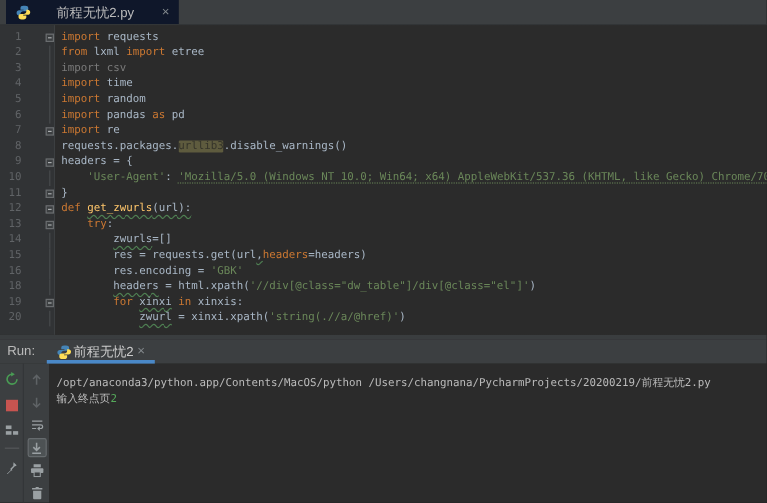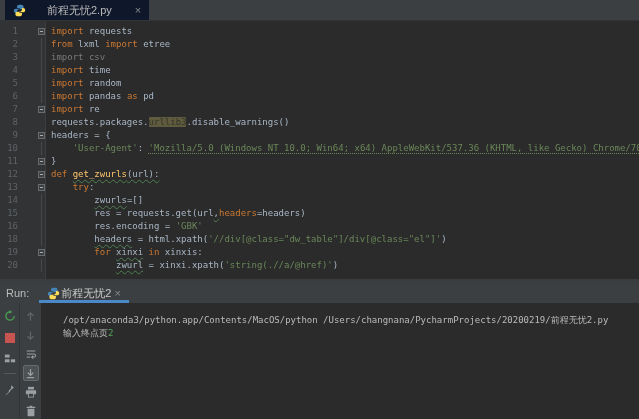--- a/index.html
+++ b/index.html
@@ -41,21 +41,21 @@
   .rtab{display:flex;align-items:center;gap:1px;padding:0 8px;position:relative;color:#cccccc;font-size:11px;}
   .rtab::after{content:"";position:absolute;left:0;right:0;bottom:0;height:3px;background:#4A88C7;}
   .run-body{display:flex;height:116px;}
   .rcol1{width:20px;background:#3c3f41;border-right:1px solid #333638;display:flex;flex-direction:column;
          align-items:center;padding-top:5px;gap:5px;box-sizing:border-box;flex:none;}
   .rcol2{width:21px;background:#3c3f41;display:flex;flex-direction:column;align-items:center;
          padding-top:5px;gap:3px;box-sizing:border-box;flex:none;}
   .icobtn{width:16px;height:16px;display:flex;align-items:center;justify-content:center;box-sizing:border-box;flex:none;}
   .icobtn.selected{background:#4d5254;border:1px solid #666b6e;border-radius:2px;}
   .tb-div{width:12px;height:1px;background:#55585a;margin:2px 0;flex:none;}
-  .console{flex:1;background:#2b2b2b;padding:11px 0 0 22px;overflow:hidden;}
+  .console{flex:1;background:#2b2b2b;padding:11px 0 0 6px;overflow:hidden;}
   .cline{height:13px;line-height:13px;font-size:9px;white-space:pre;}
   .tk-out{color:#bbbbbb;}
   .tk-in{color:#55a85a;}
 </style>
 </head>
 <body>
 
 <div class="ide">
 
   <div class="tabbar">

